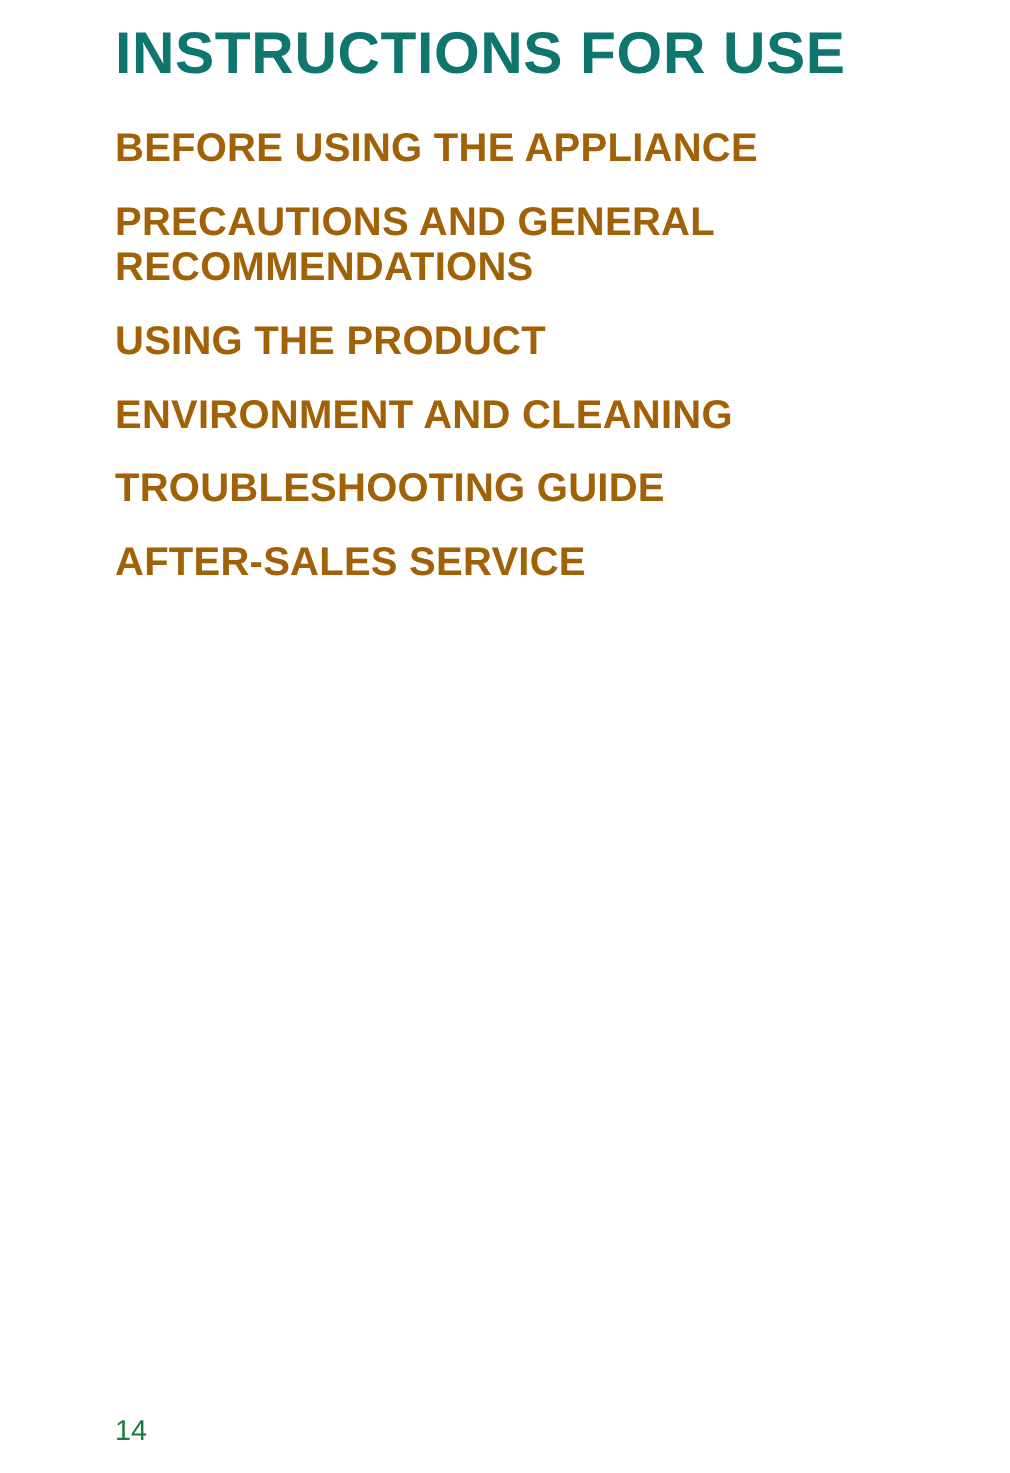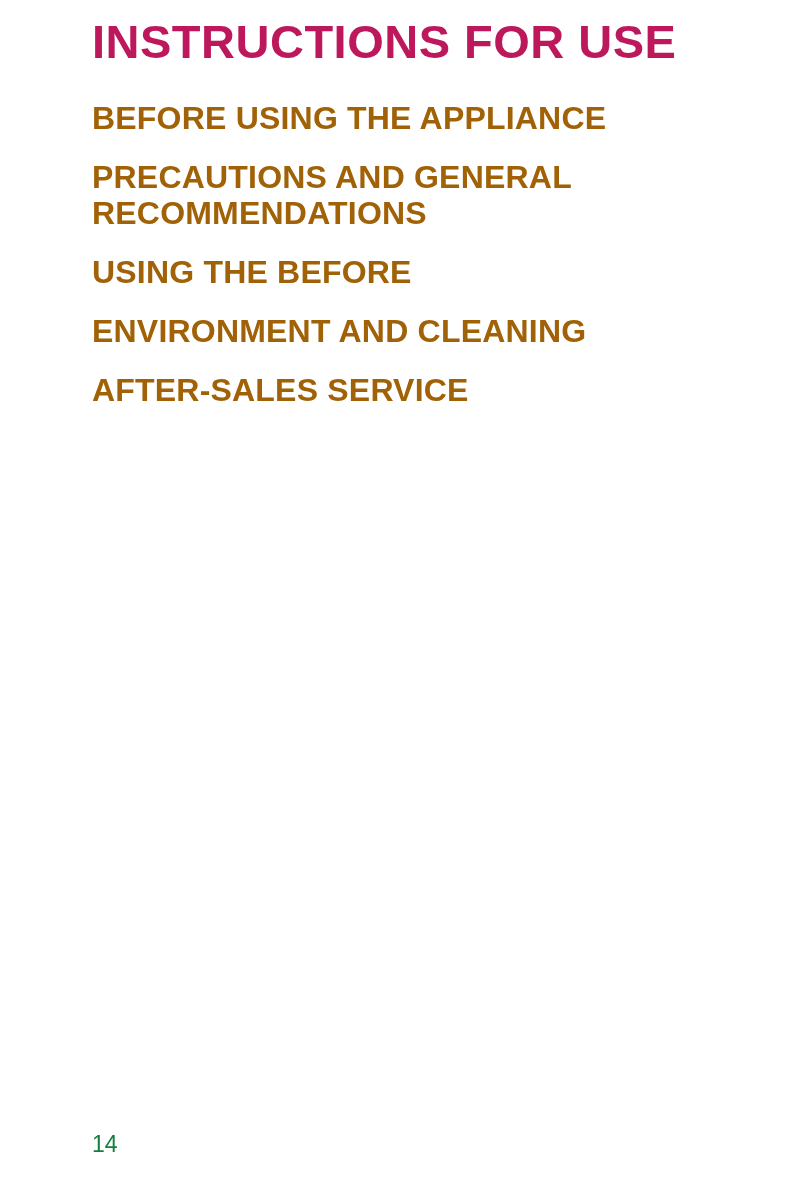--- a/index.html
+++ b/index.html
@@ -18,21 +18,21 @@
     color: #272325;
   }
   .content {
     padding: 14px 70px 0 92px;
   }
   .doc-title {
     font-size: 47px;
     font-weight: bold;
     line-height: 56px;
     letter-spacing: 0.5px;
-    color: #be185d;
+    color: #0f766e;
     white-space: nowrap;
   }
   .toc-heading {
     font-size: 32px;
     font-weight: bold;
     line-height: 36px;
     letter-spacing: 0.2px;
     color: #a16207;
     white-space: pre-line;
     margin-top: 23px;
@@ -57,22 +57,23 @@
   <div class="content">
     <h1 class="doc-title">INSTRUCTIONS FOR USE</h1>
 
     <div class="toc-heading">BEFORE USING THE APPLIANCE</div>
 
 
     <div class="toc-heading">PRECAUTIONS AND GENERAL
 RECOMMENDATIONS</div>
 
 
-    <div class="toc-heading">USING THE BEFORE</div>
+    <div class="toc-heading">USING THE PRODUCT</div>
 
     <div class="toc-heading">ENVIRONMENT AND CLEANING</div>
 
+    <div class="toc-heading">TROUBLESHOOTING GUIDE</div>
 
     <div class="toc-heading">AFTER-SALES SERVICE</div>
   </div>
 
   <div class="page-number">14</div>
 </div>
 
 </body></html>

